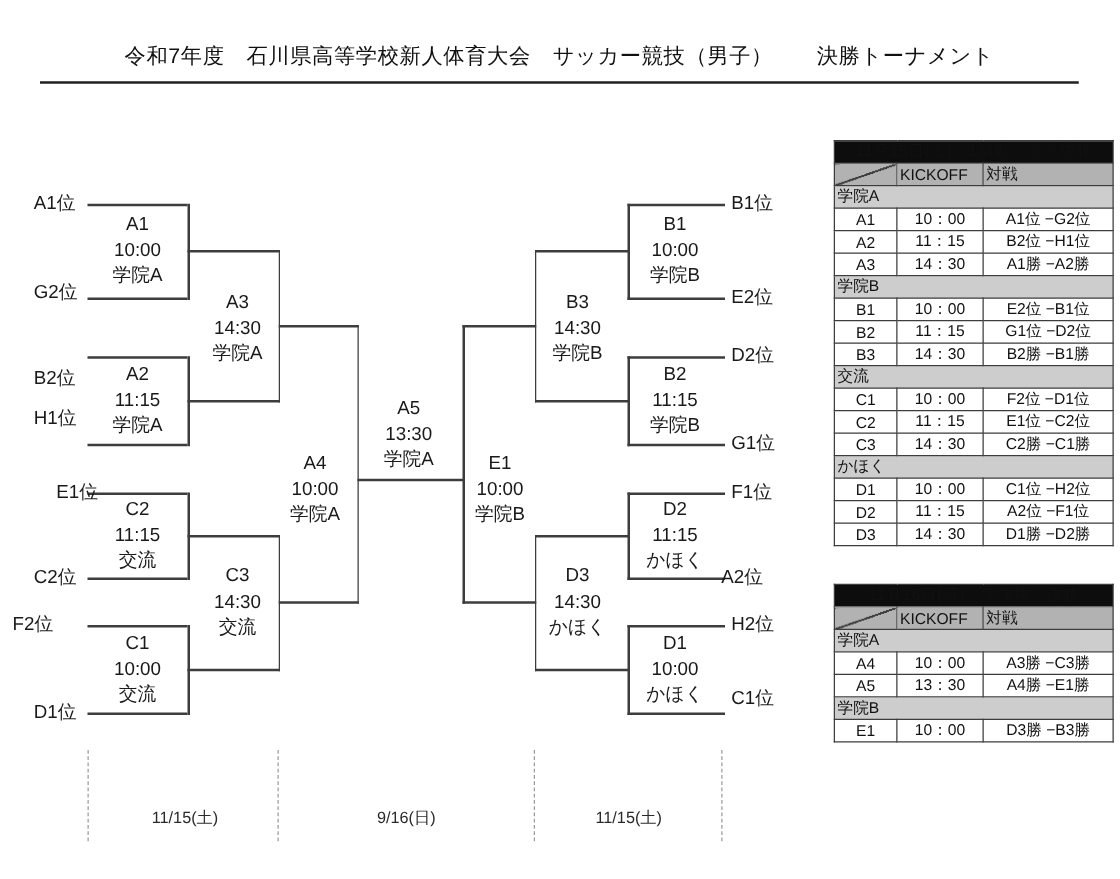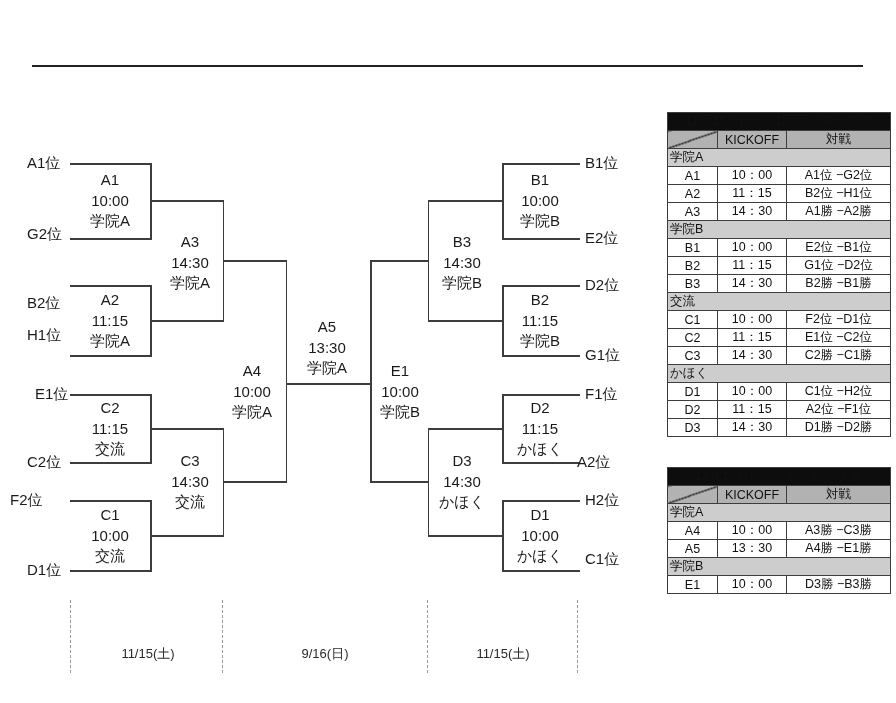--- a/index.html
+++ b/index.html
@@ -22,31 +22,32 @@
   .match { position:absolute; width:76px; text-align:center; font-size:15px; line-height:20.5px; color:#1a1a1a; }
 
   .datelabel { position:absolute; width:120px; text-align:center; font-size:13px; color:#2a2a2a; }
 
   
   .sched { position:absolute; }
   table.sched-table { border-collapse:collapse; table-layout:fixed; }
   table.sched-table td { border:1px solid #3d3d3d; font-size:12.5px; color:#111;
                          height:17px; padding:0 2px; overflow:hidden; white-space:nowrap; }
   td.t-title { background:#0d0d0d; color:#fff; text-align:center; font-size:13px; height:19px; letter-spacing:0.5px; border:1.5px solid #0d0d0d; }
-  td.t-head  { background:#b2b2b2; text-align:center; font-size:13px; }
+  td.t-head  { background:#b2b2b2; font-size:13px; }
   td.t-diag  { background:linear-gradient(to bottom right,#b2b2b2 calc(50% - 1px),#3d3d3d calc(50% - 1px),#3d3d3d calc(50% + 0.6px),#b2b2b2 calc(50% + 0.6px)); }
   td.t-section { background:#cdcdcd; text-align:left; padding-left:5px; }
   td.t-cell { background:#fff; text-align:center; }
   .w0 { width:50px; } .w1 { width:69px; } .w2 { width:104px; }
 </style>
 </head>
 <body>
 
 <div class="page">
 
+  <div class="title">令和7年度　石川県高等学校新人体育大会　サッカー競技（男子）　　決勝トーナメント</div>
   <div class="title-rule"></div>
 
   <div>
 
     <div class="hl" style="left:70px;top:163px;width:80px"></div>
     <div class="hl" style="left:70px;top:238px;width:80px"></div>
     <div class="hl" style="left:70px;top:285px;width:80px"></div>
     <div class="hl" style="left:70px;top:355px;width:80px"></div>
     <div class="hl" style="left:70px;top:394px;width:80px"></div>
     <div class="hl" style="left:70px;top:462px;width:80px"></div>
@@ -95,21 +96,21 @@
     <div class="hl" style="left:502px;top:355px;width:78px"></div>
     <div class="hl" style="left:502px;top:394px;width:78px"></div>
     <div class="hl" style="left:502px;top:462px;width:78px"></div>
     <div class="hl" style="left:502px;top:500px;width:78px"></div>
     <div class="hl" style="left:502px;top:570px;width:78px"></div>
 
     <div class="team" style="left:27px;top:154px">A1位</div>
     <div class="team" style="left:27px;top:225px">G2位</div>
     <div class="team" style="left:27px;top:294px">B2位</div>
     <div class="team" style="left:27px;top:326px">H1位</div>
-    <div class="team" style="left:35px;top:385px">E1位</div>
+    <div class="team" style="left:45px;top:385px">E1位</div>
     <div class="team" style="left:27px;top:453px">C2位</div>
     <div class="team" style="left:10px;top:491px">F2位</div>
     <div class="team" style="left:27px;top:561px">D1位</div>
 
     <div class="team right" style="left:585px;top:154px">B1位</div>
     <div class="team right" style="left:585px;top:229px">E2位</div>
     <div class="team right" style="left:585px;top:276px">D2位</div>
     <div class="team right" style="left:585px;top:346px">G1位</div>
     <div class="team right" style="left:585px;top:385px">F1位</div>
     <div class="team right" style="left:577px;top:453px">A2位</div>

